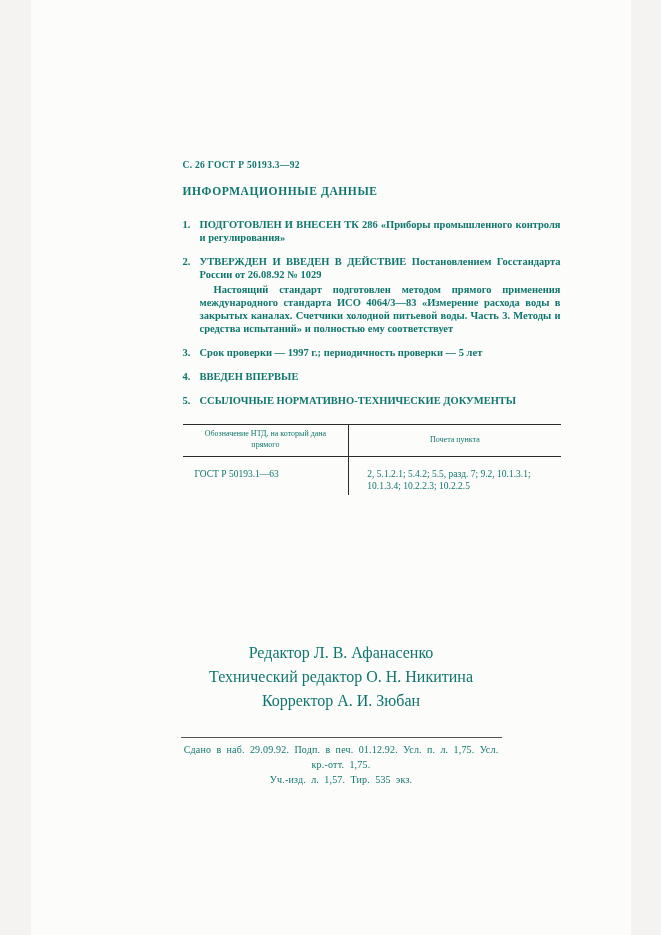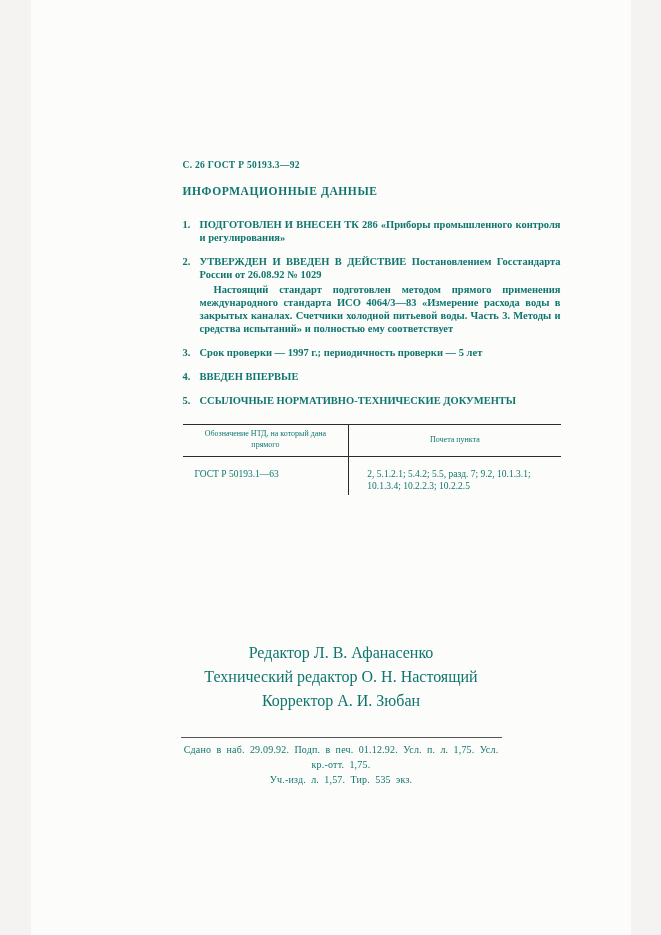--- a/index.html
+++ b/index.html
@@ -119,21 +119,21 @@
           <td class="clauses">2, 5.1.2.1; 5.4.2; 5.5, разд. 7; 9.2, 10.1.3.1; 10.1.3.4; 10.2.2.3; 10.2.2.5</td>
         </tr>
       </tbody>
     </table>
 
   </div>
 
   <div class="colophon">
     <div class="editors">
       <div>Редактор Л. В. Афанасенко</div>
-      <div>Технический редактор О. Н. Настоящий</div>
+      <div>Технический редактор О. Н. Никитина</div>
       <div>Корректор А. И. Зюбан</div>
     </div>
 
     <div class="imprint">
       <div>Сдано в наб. 29.09.92. Подп. в печ. 01.12.92. Усл. п. л. 1,75. Усл. кр.-отт. 1,75.</div>
       <div>Уч.-изд. л. 1,57. Тир. 535 экз.</div>
     </div>
 
   </div>
 </div>

